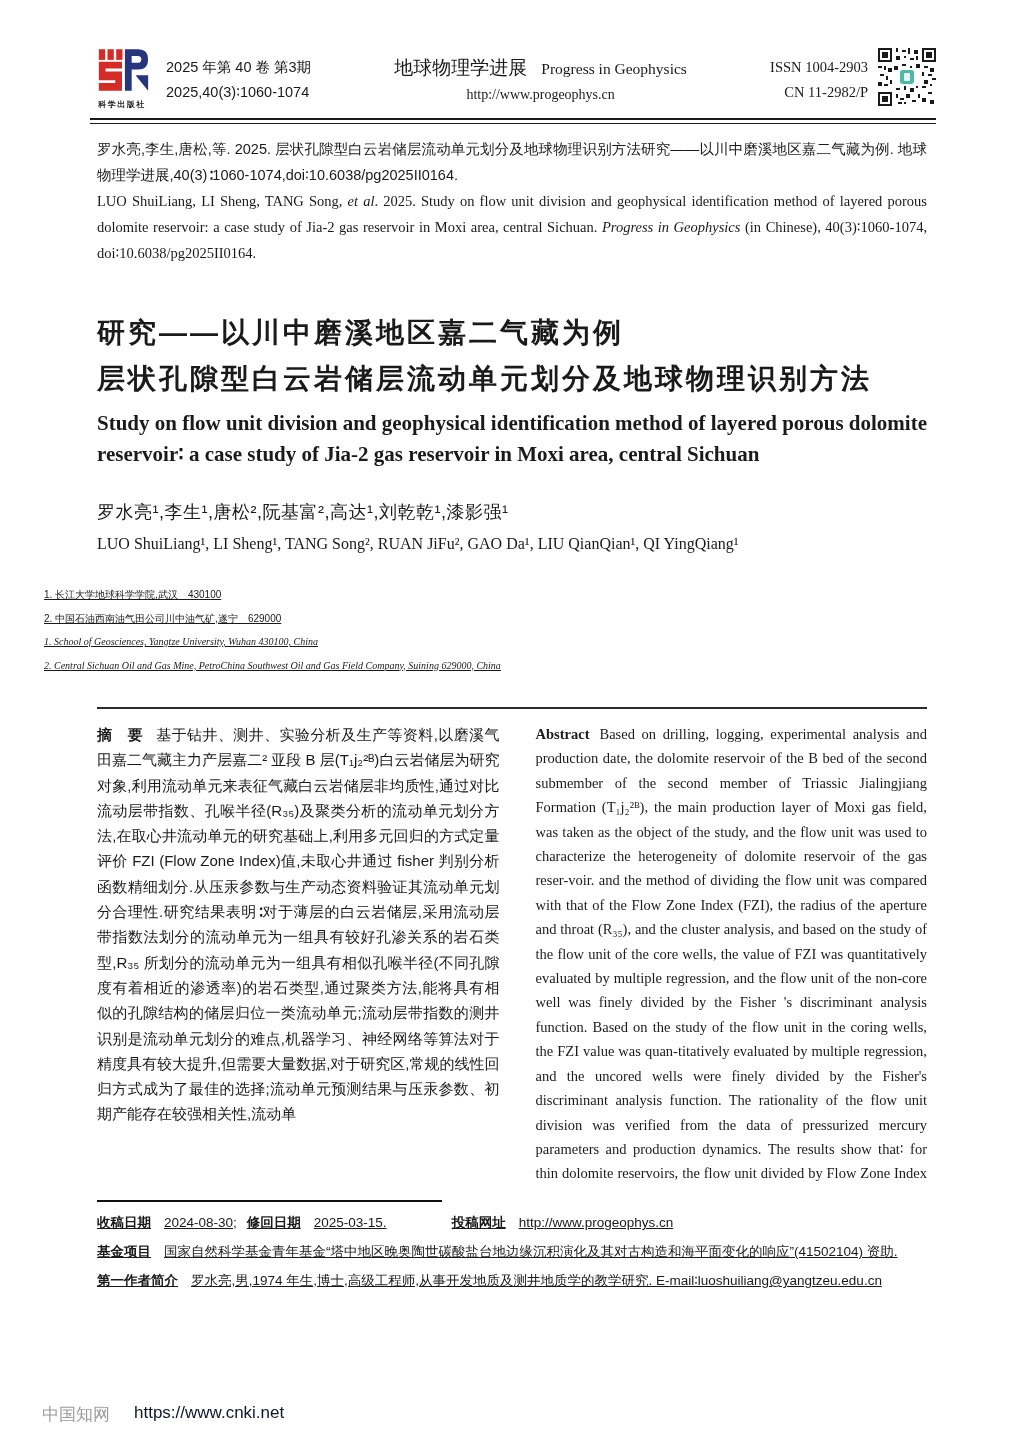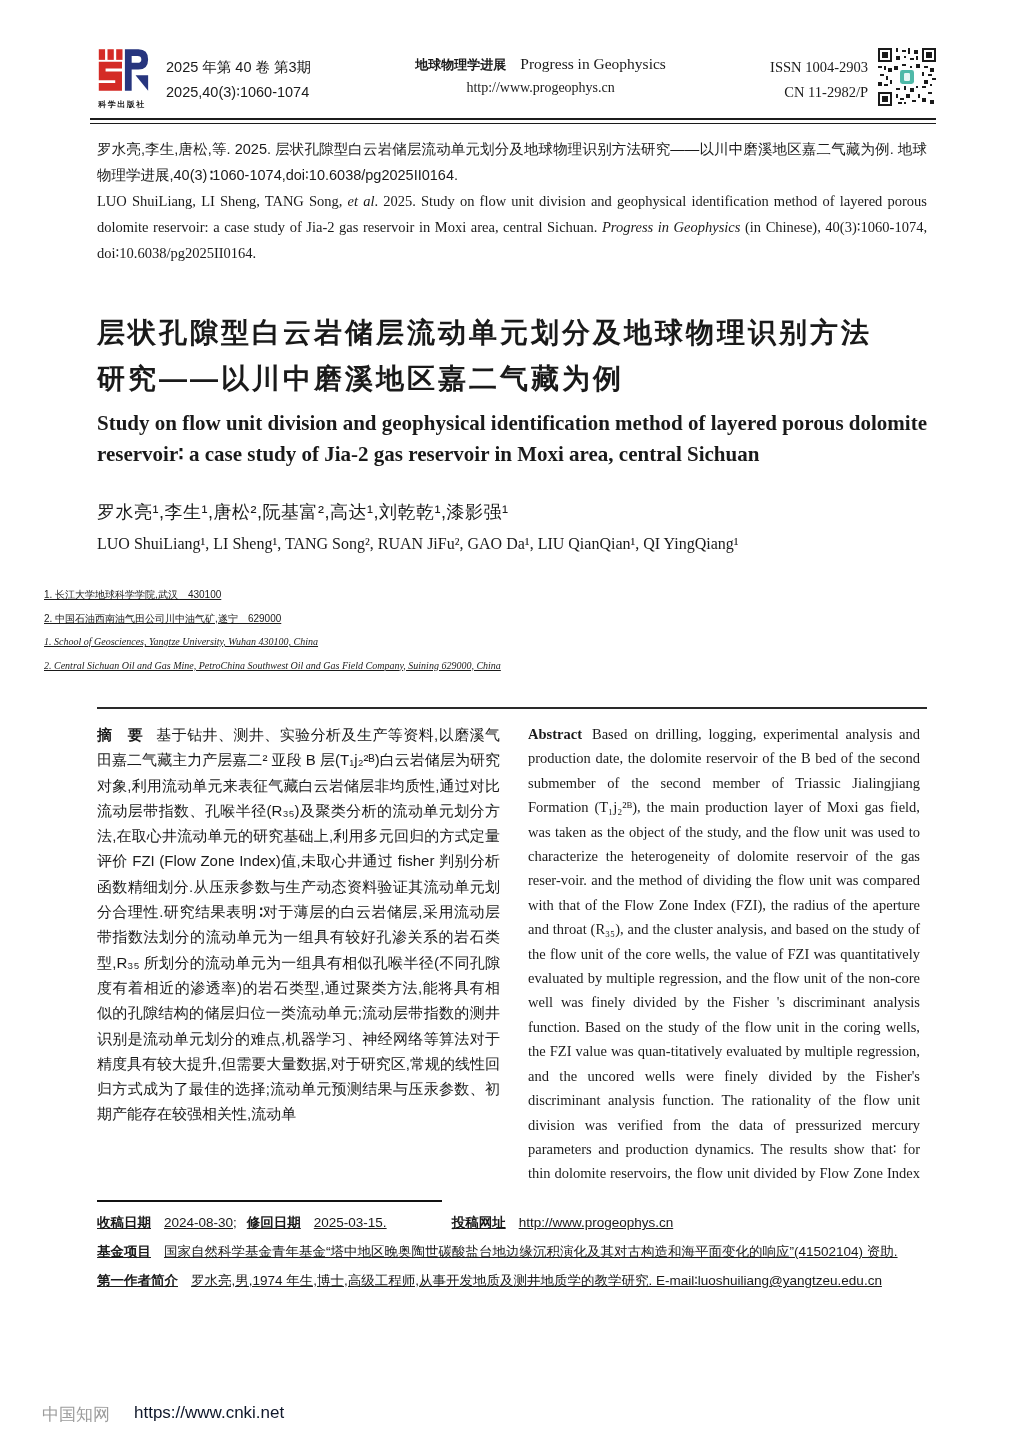--- a/index.html
+++ b/index.html
@@ -7,21 +7,21 @@
   .page{
     width:1024px; height:1444px; margin:0 auto; background:#ffffff;
     color:#1a1a1a; position:relative; overflow:hidden;
   }
   
   .jheader{ display:flex; align-items:flex-start; padding:48px 88px 0 90px; }
   .logo-block{ width:64px; flex-shrink:0; text-align:center; }
   .logo-caption{ font-size:8px; font-weight:bold; letter-spacing:1.5px; margin-top:2px; white-space:nowrap; }
   .issue-block{ font-size:14.5px; line-height:25px; padding-top:7px; margin-left:12px; white-space:nowrap; }
   .journal-block{ flex:1; text-align:center; padding-top:7px; }
-  .journal-cn{ font-size:13px; font-weight:bold; }
+  .journal-cn{ font-size:19px; font-weight:normal; }
   .journal-en{ font-size:15.5px; font-family:"Liberation Serif", serif; margin-left:14px; }
   .journal-url{ font-size:14px; font-family:"Liberation Serif", serif; margin-top:6px; }
   .issn-block{ font-size:14.5px; line-height:25px; text-align:right; padding-top:7px;
                font-family:"Liberation Serif", serif; white-space:nowrap; margin-right:10px; }
   .qr{ width:58px; height:58px; flex-shrink:0; }
   .header-rule{ margin:8px 88px 0 90px; height:6px;
                 border-top:2.5px solid #1c1c1c; border-bottom:1.5px solid #1c1c1c; }
   
   .citation{ margin:12px 97px 0; text-align:justify; }
   .cite-cn{ font-size:14.5px; line-height:26px; }
@@ -31,21 +31,21 @@
   .title-cn{ margin:44px 97px 0; font-size:28px; line-height:46px; font-weight:bold; letter-spacing:3px; }
   .title-en{ margin:6px 97px 0; font-family:"Liberation Serif", serif; font-weight:bold;
              font-size:21px; line-height:31px; text-align:left; }
   
   .authors-cn{ margin:30px 97px 0; font-size:18px; letter-spacing:0.5px; }
   .authors-en{ margin:11px 97px 0; font-size:16px; font-family:"Liberation Serif", serif; }
   .affiliations{ margin:30px 44px 0; font-size:10px; line-height:23.5px;text-decoration:underline; }
   .aff-en{ font-family:"Liberation Serif", serif; font-style:italic; }
   
   .abstract-rule{ margin:30px 97px 0; border-top:2px solid #2a2a2a; }
-  .abstract-cols{ margin:13px 97px 0; display:flex; gap:28px; height:464px; overflow:hidden; }
+  .abstract-cols{ margin:13px 97px 0; display:flex; gap:36px; height:464px; overflow:hidden; }
   .col-cn{ width:403px; font-size:15px; line-height:25.3px; text-align:justify; }
   .abs-label-cn{ font-weight:bold; margin-right:13px; }
   .col-en{ width:392px; font-family:"Liberation Serif", serif; font-size:14.5px;
            line-height:24.4px; text-align:justify; }
   .abs-label-en{ font-weight:bold; margin-right:10px; font-family:"Liberation Serif", serif; }
   
   .footnote-rule{ margin:14px 0 0 97px; width:345px; border-top:2px solid #111; }
   .footnotes{ margin:9px 97px 0; font-size:13.5px; line-height:23px;text-decoration:underline; }
   .fn-row{ margin-top:6px; display:flex; align-items:flex-start; }
   .fn-label{ font-weight:bold; flex-shrink:0; margin-right:13px; white-space:nowrap; }
@@ -149,22 +149,22 @@
     </svg>
   </header>
   <div class="header-rule"></div>
 
   <section class="citation">
     <p class="cite-cn">罗水亮,李生,唐松,等. 2025. 层状孔隙型白云岩储层流动单元划分及地球物理识别方法研究——以川中磨溪地区嘉二气藏为例. 地球物理学进展,40(3)∶1060-1074,doi∶10.6038/pg2025II0164.</p>
     <p class="cite-en"><span>LUO ShuiLiang, LI Sheng, TANG Song, </span><span class="italic">et al</span><span>. 2025. Study on flow unit division and geophysical identification method of layered porous dolomite reservoir: a case study of Jia-2 gas reservoir in Moxi area, central Sichuan. </span><span class="italic">Progress in Geophysics</span><span> (in Chinese), 40(3)∶1060-1074, doi∶10.6038/pg2025II0164.</span></p>
   </section>
 
   <h1 class="title-cn">
+    <div>研究——以川中磨溪地区嘉二气藏为例</div>
     <div>层状孔隙型白云岩储层流动单元划分及地球物理识别方法</div>
-    <div>研究——以川中磨溪地区嘉二气藏为例</div>
   </h1>
   <h2 class="title-en">Study on flow unit division and geophysical identification method of layered porous dolomite reservoir∶ a case study of Jia-2 gas reservoir in Moxi area, central Sichuan</h2>
 
   <p class="authors-cn">罗水亮¹,李生¹,唐松²,阮基富²,高达¹,刘乾乾¹,漆影强¹</p>
   <p class="authors-en">LUO ShuiLiang¹,  LI Sheng¹,  TANG Song²,  RUAN JiFu²,  GAO Da¹,  LIU QianQian¹,  QI YingQiang¹</p>
 
   <div class="affiliations">
     <p>1.  长江大学地球科学学院,武汉　430100</p>
     <p>2.  中国石油西南油气田公司川中油气矿,遂宁　629000</p>
     <p class="aff-en">1.  School of Geosciences, Yangtze University,  Wuhan 430100,  China</p>

